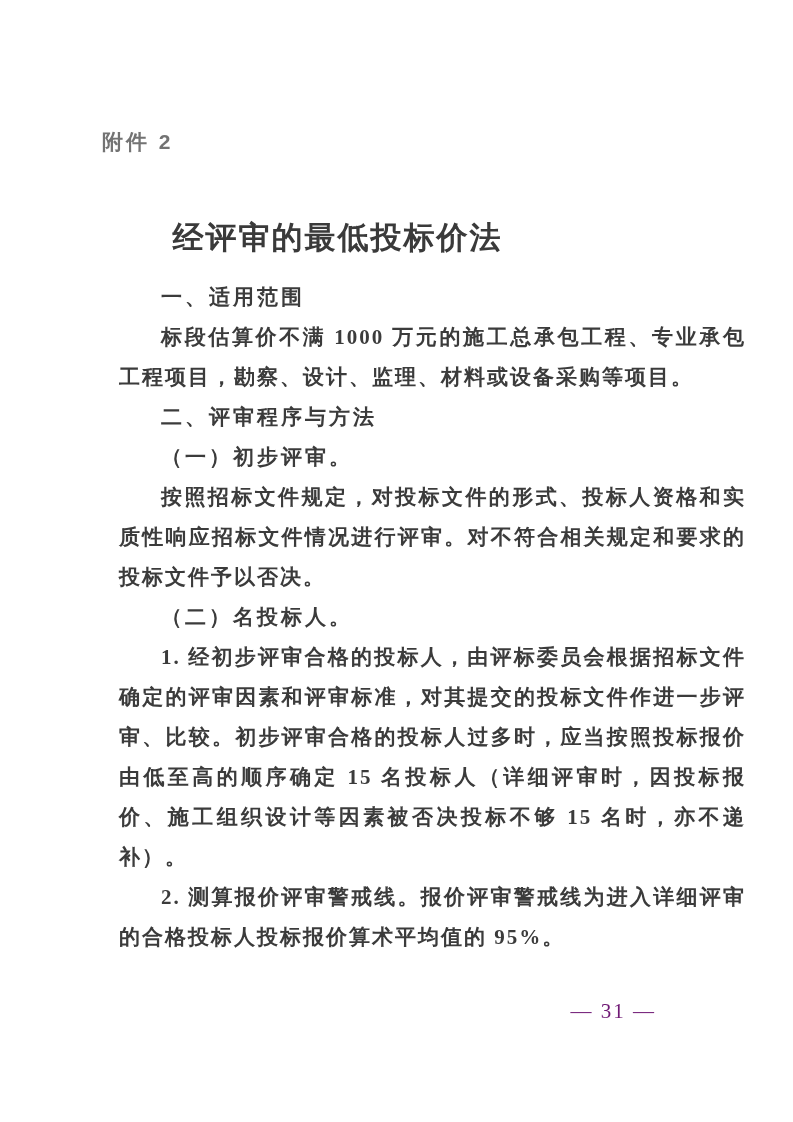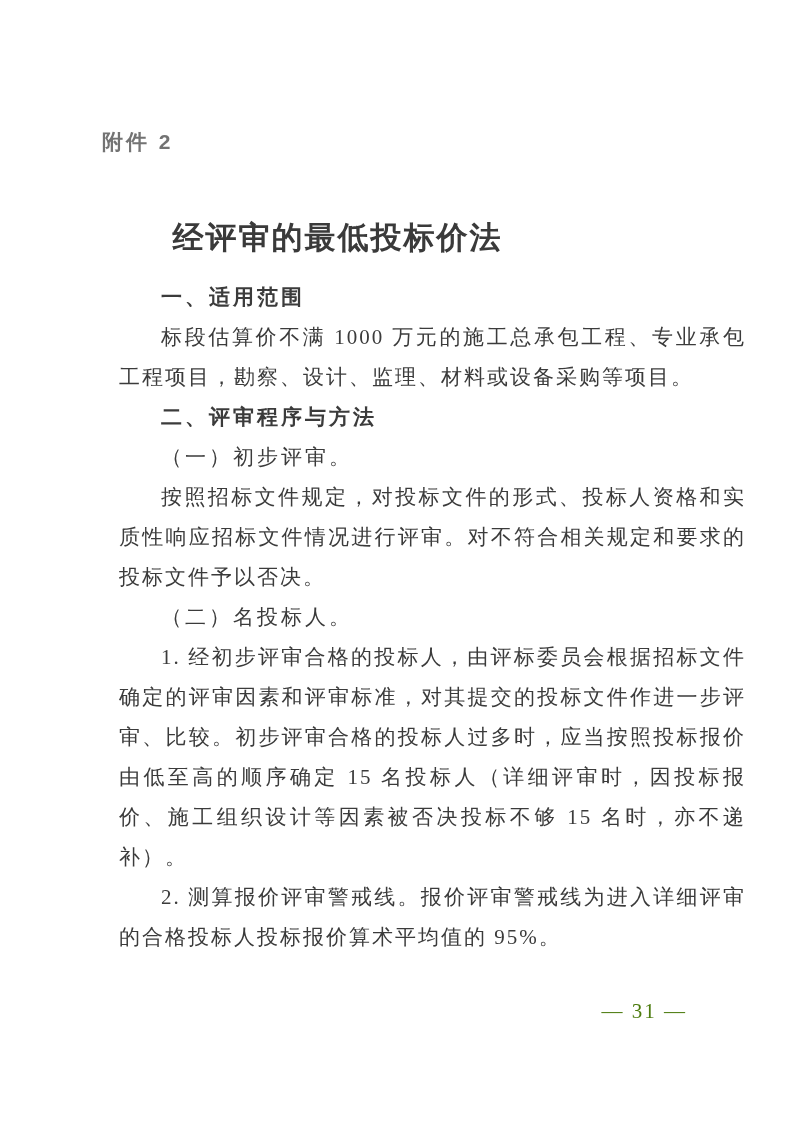--- a/index.html
+++ b/index.html
@@ -54,40 +54,40 @@
     margin-left: 34px;
   }
   .doc-body p,
   .doc-body h2,
   .doc-body h3 {
     margin: 0;
     padding: 0;
     text-indent: 2em;
     font-size: 21px;
     line-height: 40px;
-    font-weight: normal;
+    font-weight: bold;
   }
   .heading-hei {
     font-family: "Liberation Sans", "DejaVu Sans", sans-serif;
     font-weight: 700 !important;
     letter-spacing: 3px;
   }
   .heading-kai {
     font-family: "Liberation Serif", "DejaVu Serif", serif;
     font-weight: normal;
     letter-spacing: 3px;
   }
   .page-number {
     position: absolute;
     top: 996px;
-    right: 106px;
+    right: 137px;
     font-size: 21px;
     letter-spacing: 2px;
     line-height: 30px;
-    color: #4d7c0f;
+    color: #701a75;
   }
 </style>
 </head>
 <body>
 
 <div class="page">
 
   <div class="attachment-label">附件 2</div>
 
   <h1 class="doc-title">经评审的最低投标价法</h1>

